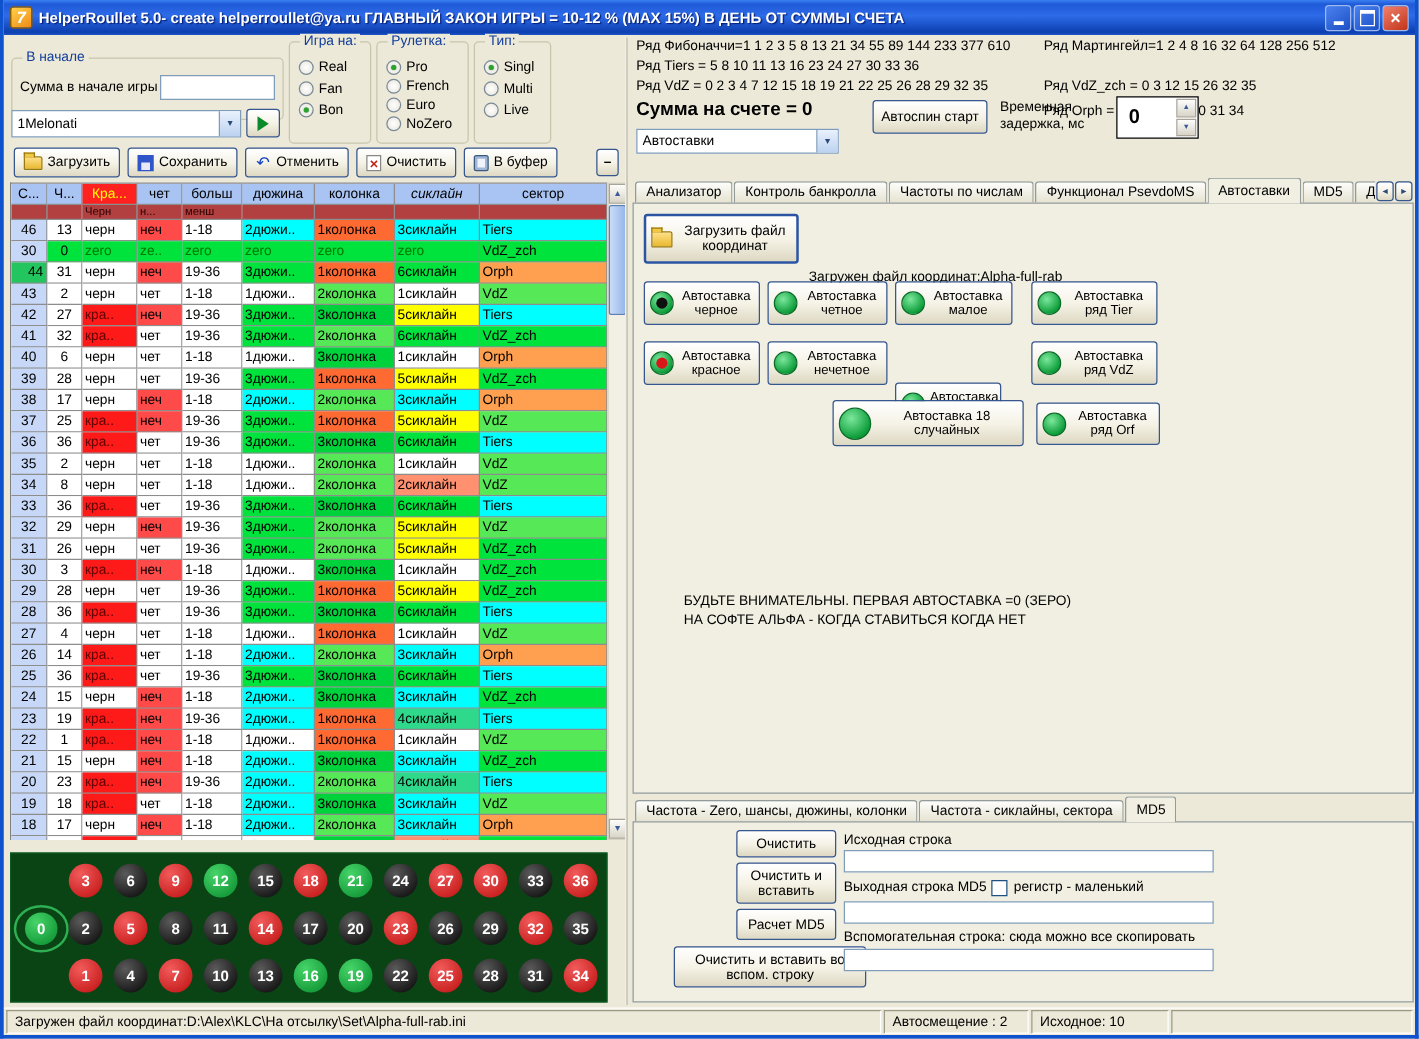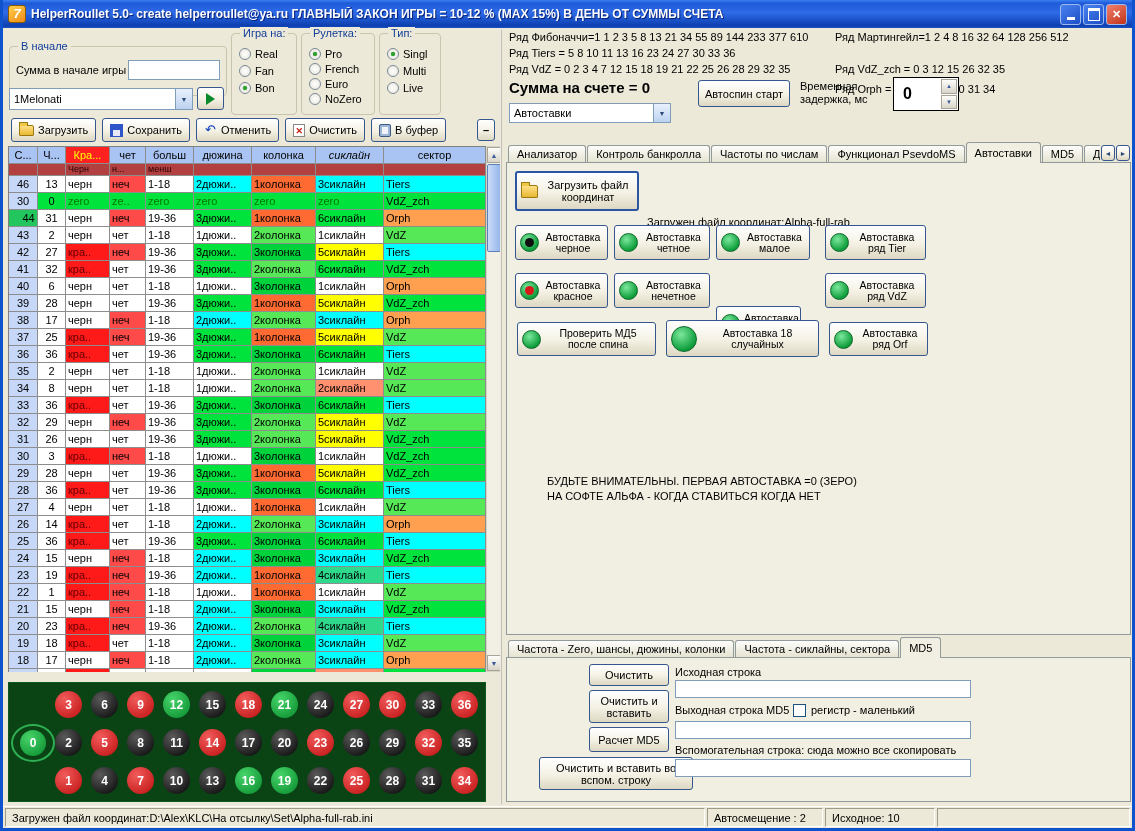--- a/index.html
+++ b/index.html
@@ -695,24 +695,20 @@
         <span class="ablab">Автоставка нечетное</span>
       </button>
       <button class="xpbtn abtn ab6">
         <span class="chip green-chip-icon"></span>
         <span class="ablab">Автоставка БОЛЬШОЕ</span>
       </button>
       <button class="xpbtn abtn ab7">
         <span class="chip green-chip-icon"></span>
         <span class="ablab">Автоставка ряд VdZ</span>
       </button>
-      <button class="xpbtn abtn ab8">
-        <span class="chip green-chip-icon"></span>
-        <span class="ablab">Проверить МД5 после спина</span>
-      </button>
       <button class="xpbtn abtn ab9">
         <span class="chip green-chip-big-icon"></span>
         <span class="ablab">Автоставка 18 случайных</span>
       </button>
       <button class="xpbtn abtn ab10">
         <span class="chip green-chip-icon"></span>
         <span class="ablab">Автоставка ряд Orf</span>
       </button>
     </div>
 

